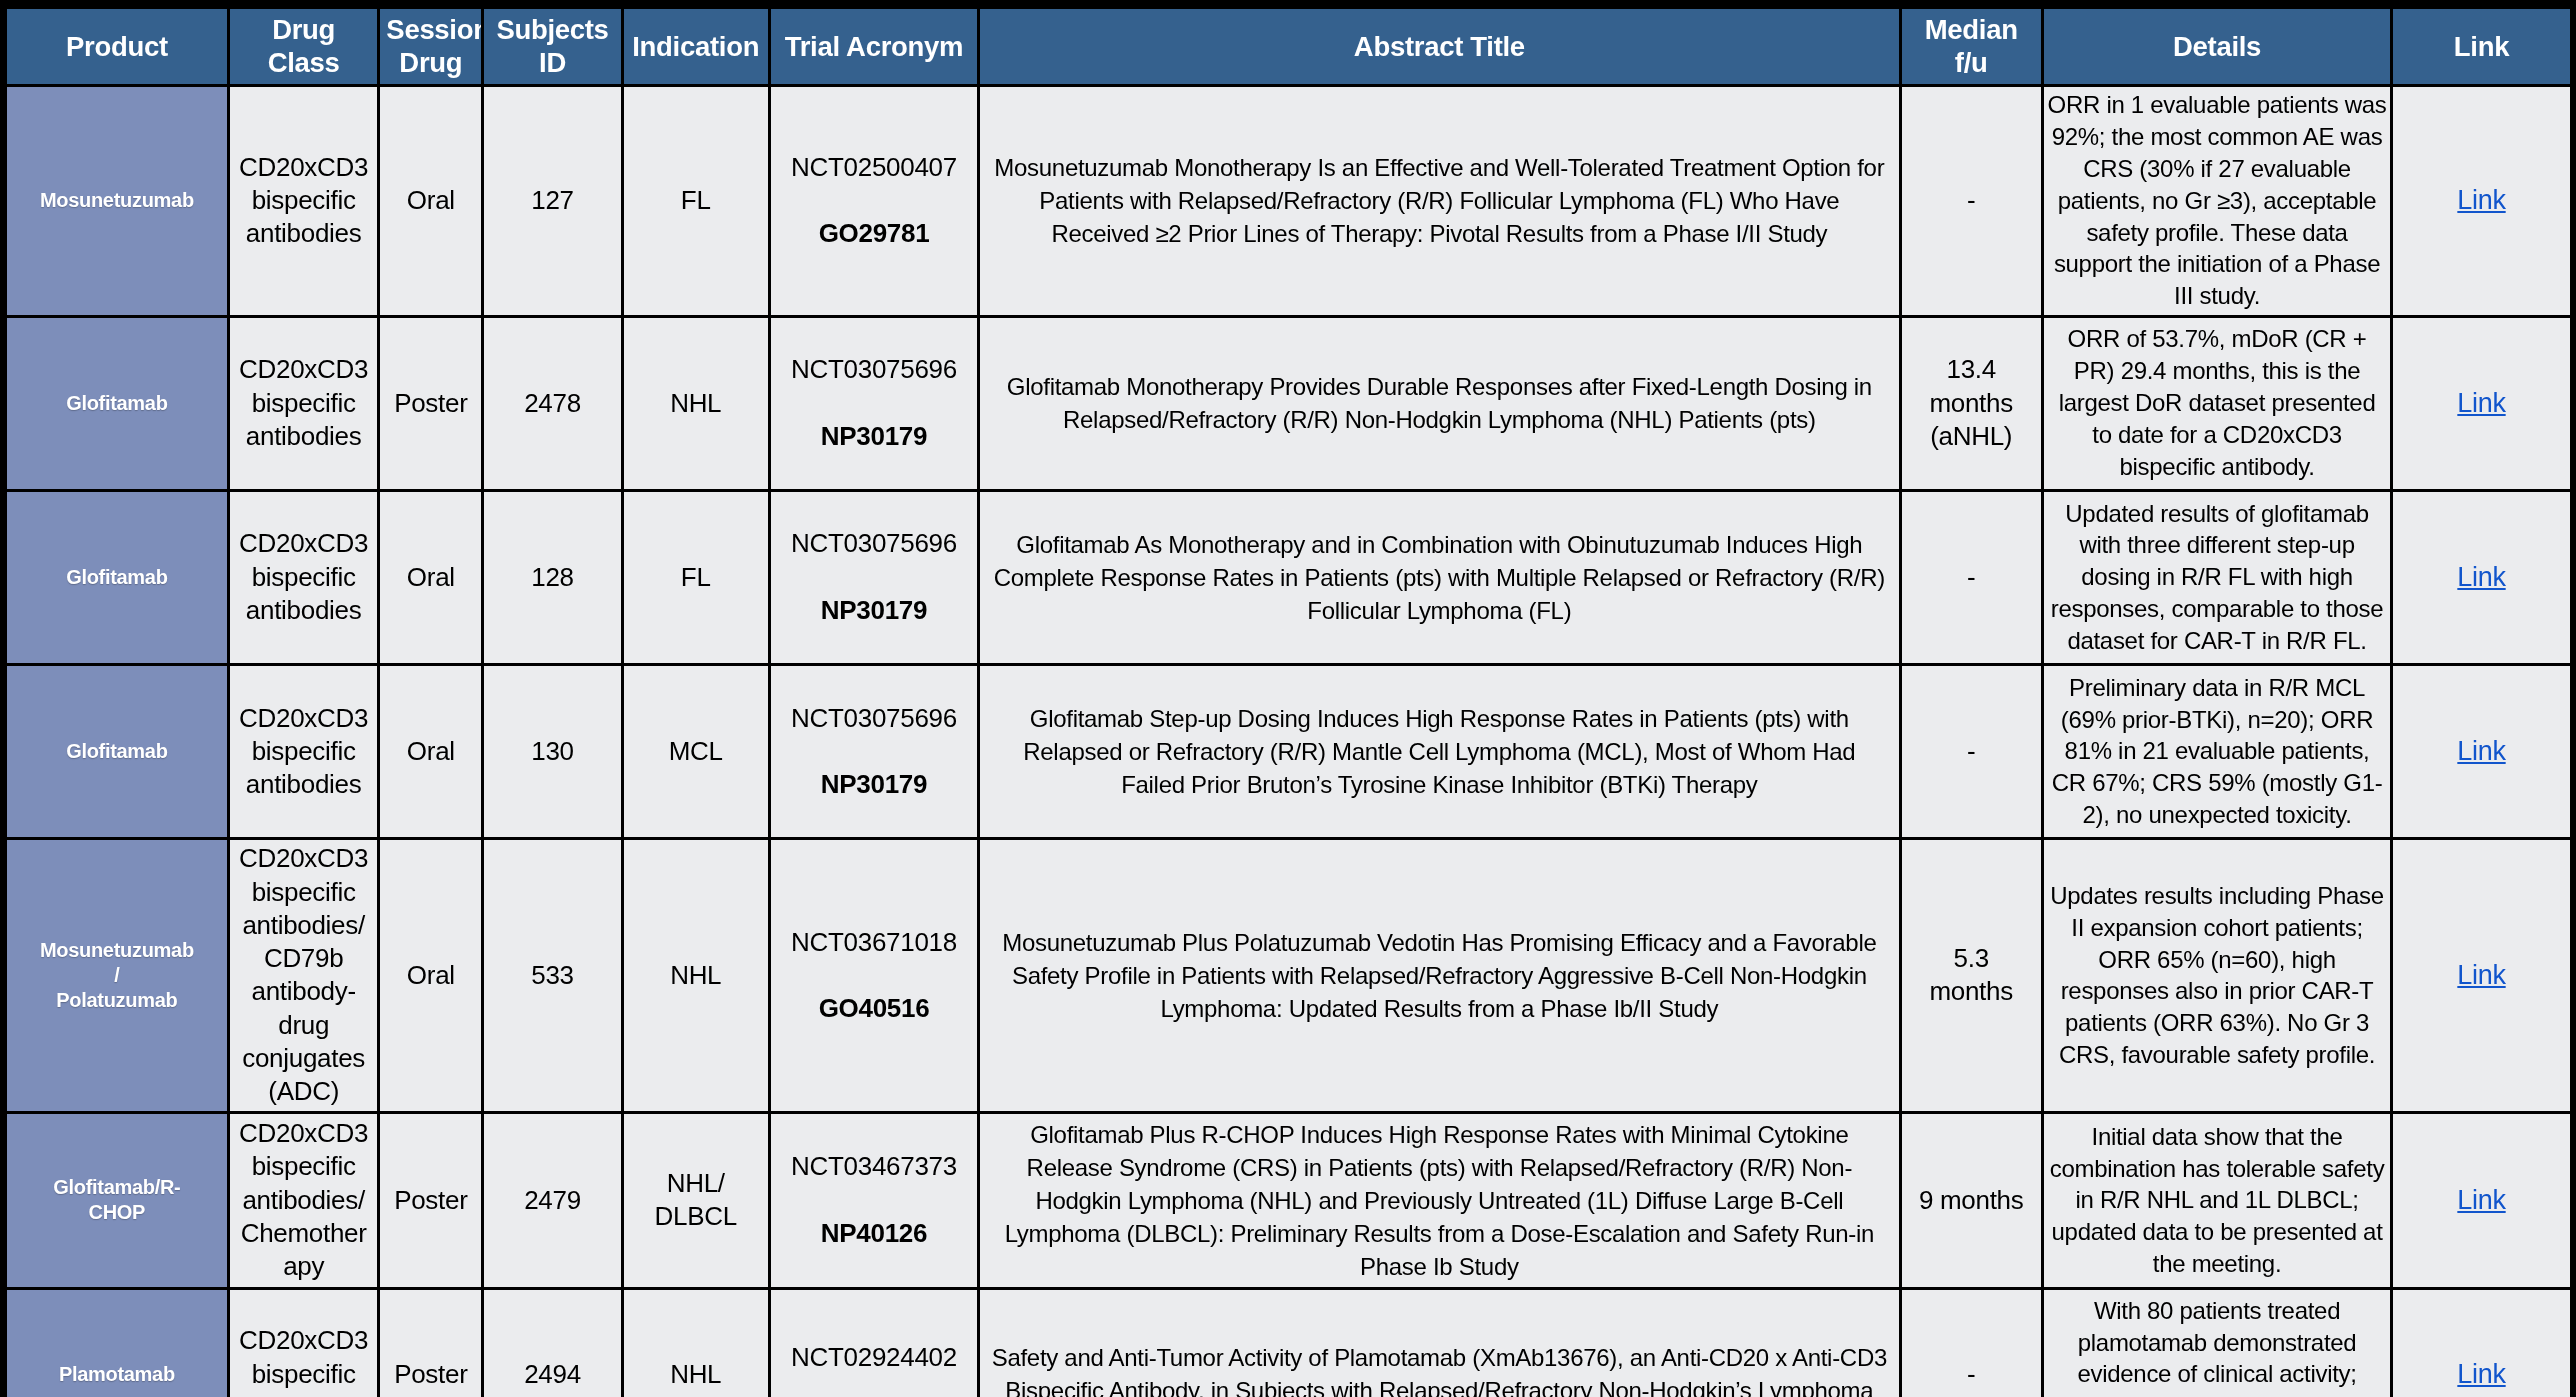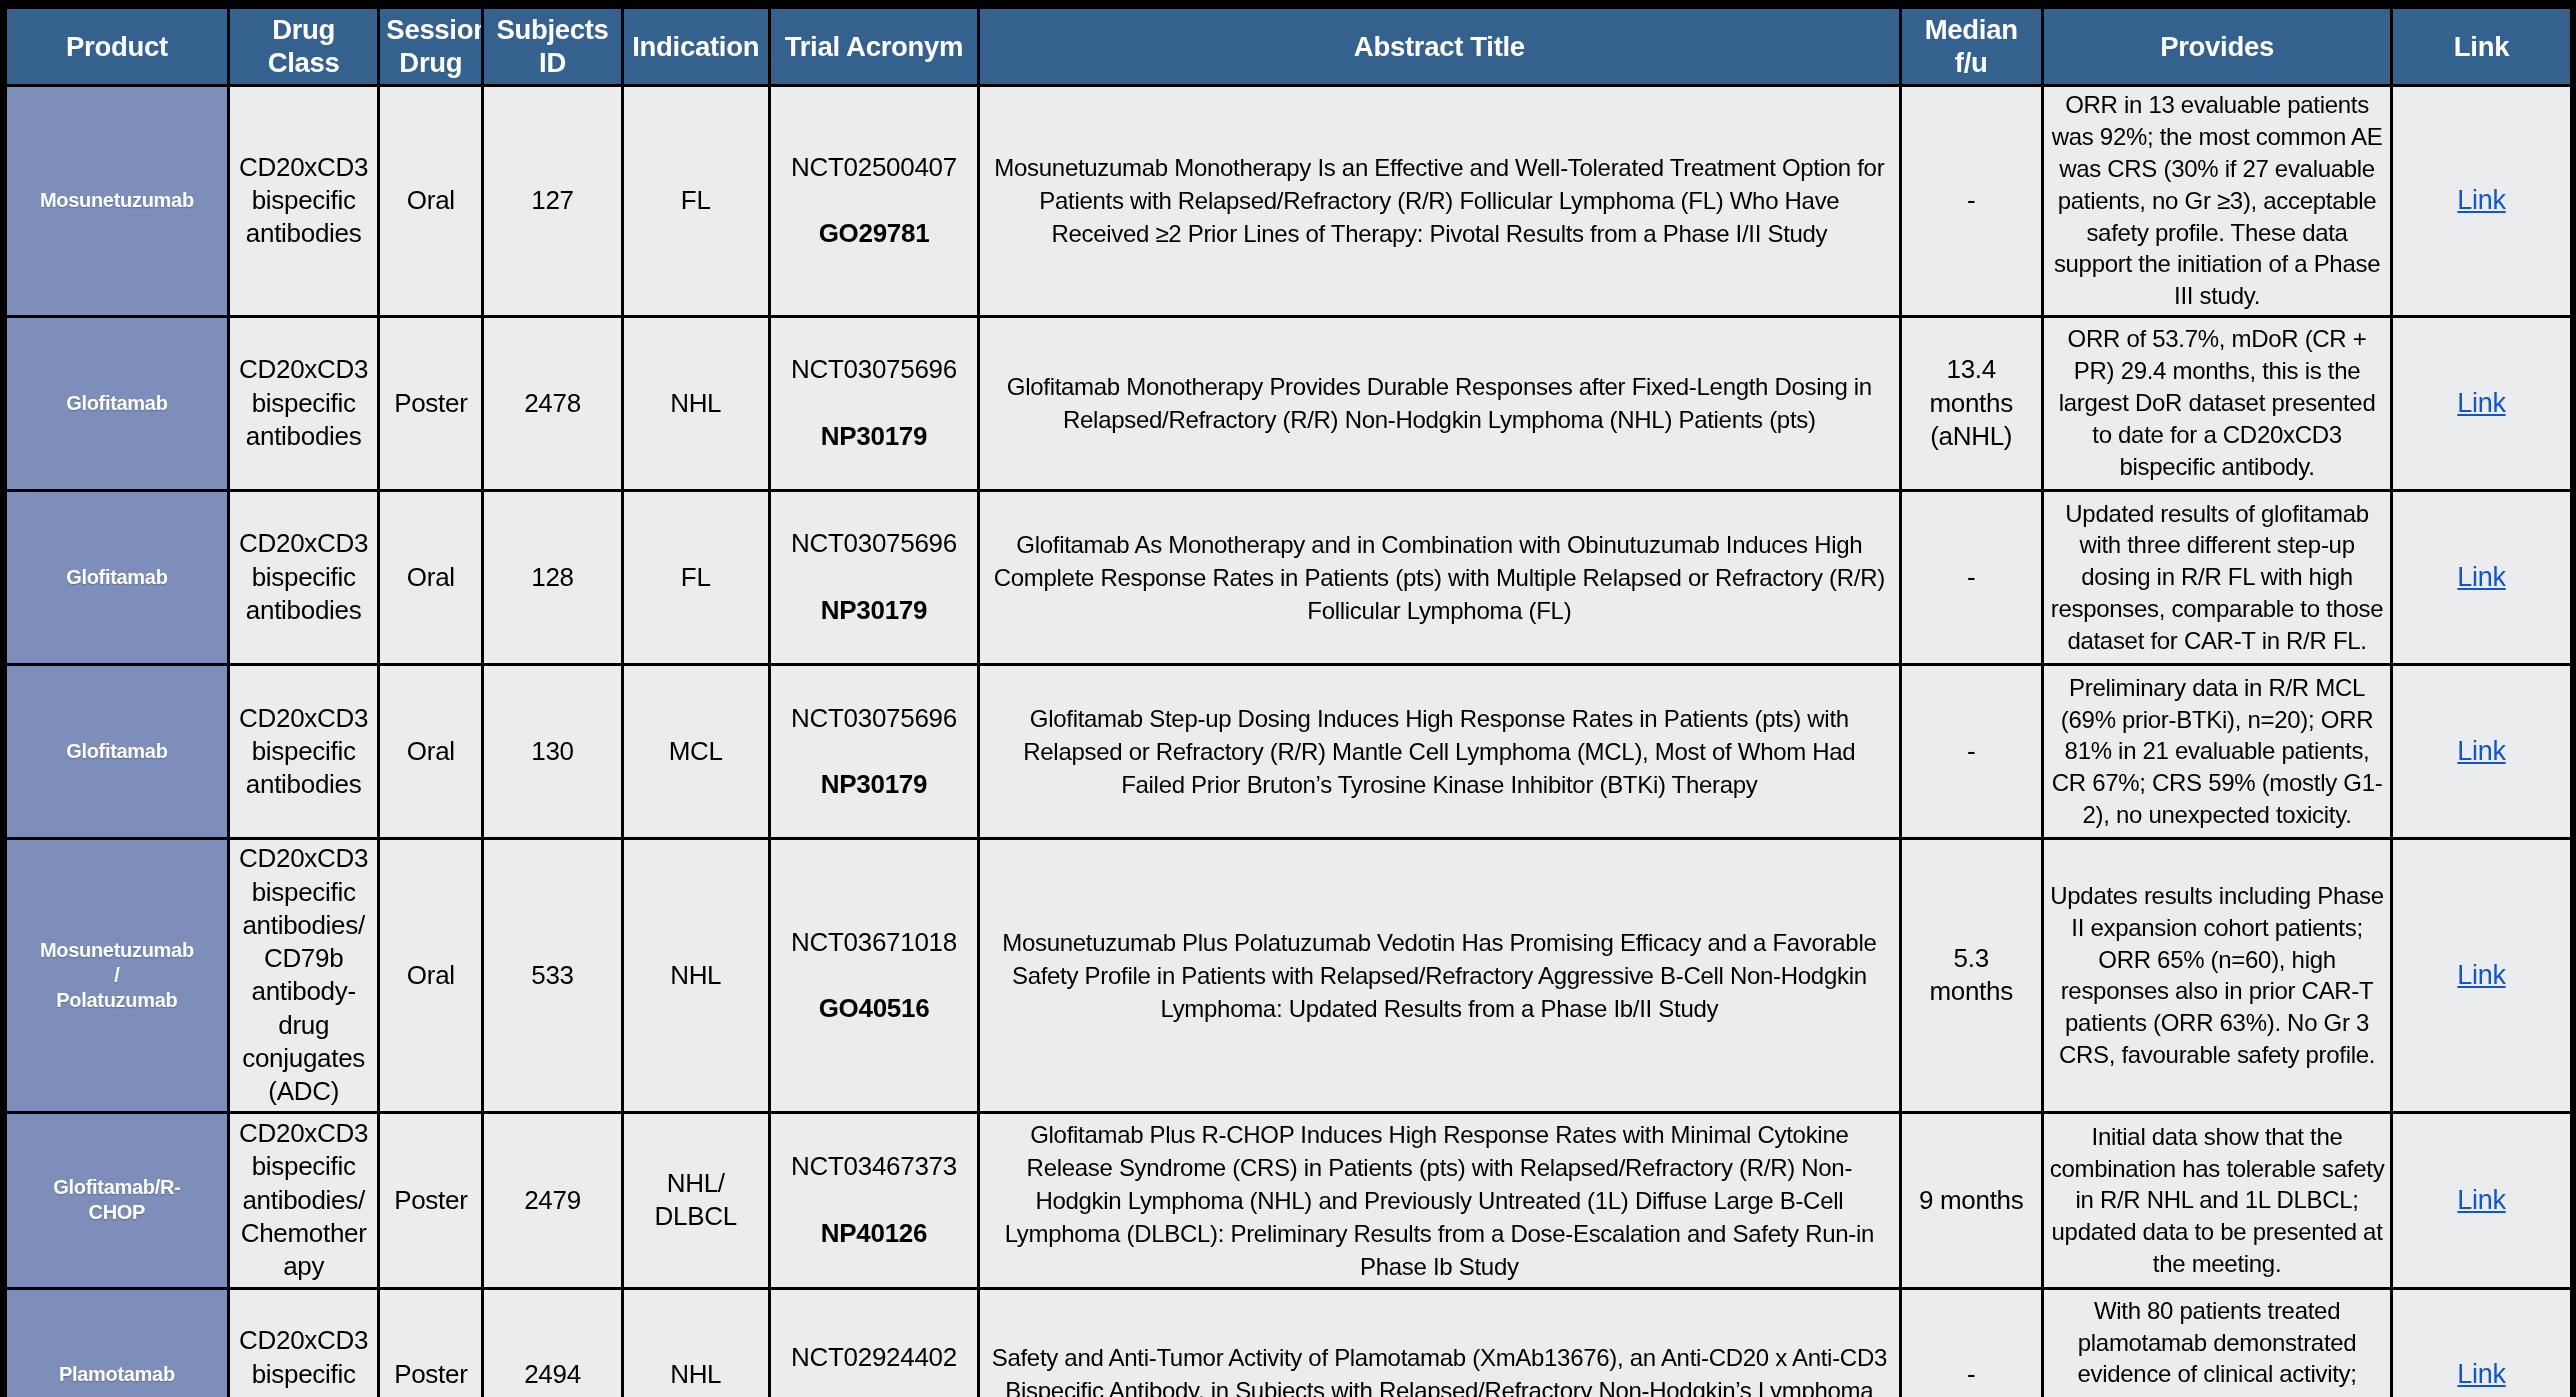--- a/index.html
+++ b/index.html
@@ -96,37 +96,37 @@
       <th>Drug Class</th>
       <th>Session
 Drug</th>
       <th>Subjects
 ID</th>
       <th>Indication</th>
       <th>Trial Acronym</th>
       <th>Abstract Title</th>
       <th>Median
 f/u</th>
-      <th>Provides</th>
+      <th>Details</th>
       <th>Link</th>
     </tr>
 
     <tr class="rh1">
       <td class="product">Mosunetuzumab</td>
       <td class="body drugclass">CD20xCD3 bispecific antibodies</td>
       <td class="body">Oral</td>
       <td class="body">127</td>
       <td class="body">FL</td>
       <td class="body">
         <div>NCT02500407</div>
         <div class="code-line">GO29781</div>
       </td>
       <td class="body titlecell">Mosunetuzumab Monotherapy Is an Effective and Well-Tolerated Treatment Option for Patients with Relapsed/Refractory (R/R) Follicular Lymphoma (FL) Who Have Received ≥2 Prior Lines of Therapy: Pivotal Results from a Phase I/II Study</td>
       <td class="body mfu">-</td>
-      <td class="body details">ORR in 13 evaluable patients was 92%; the most common AE was CRS (30% if 27 evaluable patients, no Gr ≥3), acceptable safety profile. These data support the initiation of a Phase III study.</td>
+      <td class="body details">ORR in 1 evaluable patients was 92%; the most common AE was CRS (30% if 27 evaluable patients, no Gr ≥3), acceptable safety profile. These data support the initiation of a Phase III study.</td>
       <td class="body"><a class="doclink">Link</a></td>
     </tr>
 
     <tr class="rh2">
       <td class="product">Glofitamab</td>
       <td class="body drugclass">CD20xCD3 bispecific antibodies</td>
       <td class="body">Poster</td>
       <td class="body">2478</td>
       <td class="body">NHL</td>
       <td class="body">

